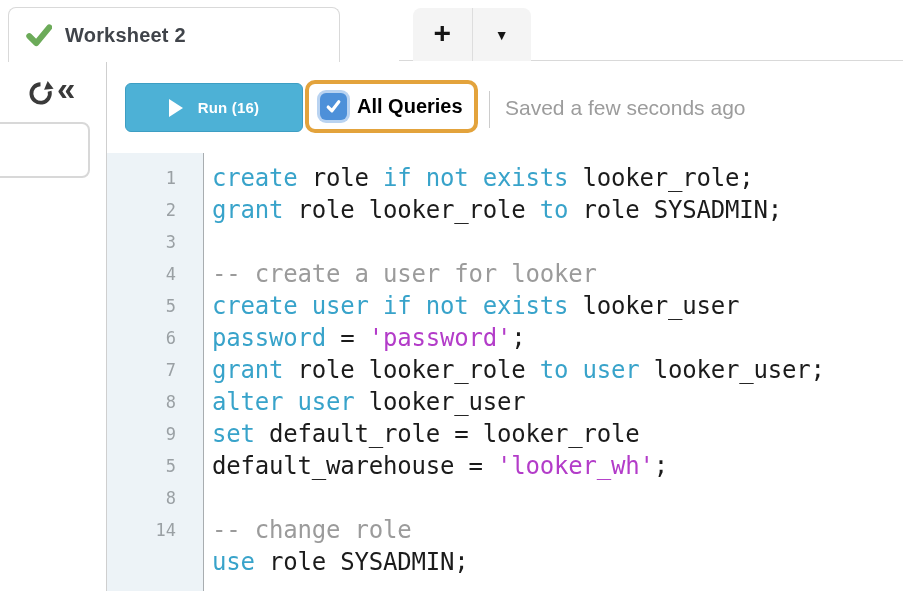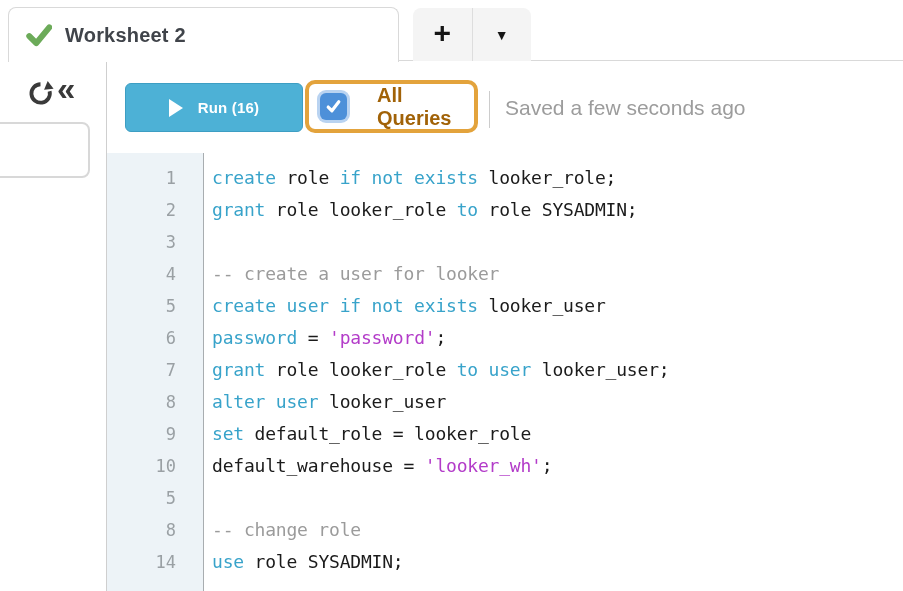--- a/index.html
+++ b/index.html
@@ -5,21 +5,21 @@
   * { margin:0; padding:0; box-sizing:border-box; }
   html,body { background:#fff; }
   #screen {
     position:relative; width:903px; height:591px; overflow:hidden;
     background:#ffffff; font-family:"Liberation Sans", sans-serif;
   }
 
   
   .tabbar-border { position:absolute; left:399px; top:60px; right:0; height:1px; background:#d9d9d9; }
   .tab {
-    position:absolute; left:8px; top:7px; width:391px; height:55px;
+    position:absolute; left:8px; top:7px; width:332px; height:55px;
     background:#fff; border:1px solid #d9d9d9; border-bottom:none;
     border-radius:8px 8px 0 0; display:flex; align-items:center;
     padding-left:17px; gap:13px; z-index:2;
   }
   .tab-label { font-size:20px; font-weight:bold; color:#40444a; letter-spacing:.2px; }
   .tab-buttons {
     position:absolute; left:413px; top:8px; width:118px; height:53px;
     background:#f4f4f4; border-radius:8px 8px 0 0; display:flex;
   }
   .tab-btn { flex:1; display:flex; align-items:center; justify-content:center; cursor:pointer; }
@@ -49,41 +49,41 @@
   .allq-box {
     position:absolute; left:305px; top:80px; width:173px; height:53px;
     border:4px solid #e3a33c; border-radius:10px; background:#fff;
     display:flex; align-items:center; padding-left:11px; gap:10px;
   }
   .checkbox {
     width:27px; height:27px; background:#4d90d9; border-radius:6px;
     box-shadow:0 0 0 3px #b9d3f1; display:flex; align-items:center; justify-content:center;
     cursor:pointer; flex:0 0 auto;
   }
-  .allq-label { font-size:20px; font-weight:600; color:#a16207;margin-left:20px; }
+  .allq-label { font-size:20px; font-weight:600; color:#000000; }
 
   .saved-divider { position:absolute; left:489px; top:91px; width:1px; height:37px; background:#ccc; }
   .saved-status { position:absolute; left:505px; top:96px; font-size:21px; color:#9c9c9c; }
 
   
   .editor {
     position:absolute; left:107px; top:153px; right:0; bottom:0;
     display:flex; overflow:hidden;
     font-family:"DejaVu Sans Mono", monospace;
   }
   .gutter {
     width:97px; background:#edf3f7; border-right:1px solid #a8adb0;
     padding-top:9px; padding-right:27px; text-align:right; flex:0 0 auto;
   }
   .ln { height:32px; line-height:32px; font-size:17px; color:#9aa0a4; }
   .code-lines {
     flex:1; padding-top:9px; padding-left:8px; white-space:pre;
     background:#fff;
   }
-  .cl { height:32px; line-height:32px; font-size:18px; letter-spacing:-0.2px; }
+  .cl { height:32px; line-height:32px; font-size:24px; letter-spacing:-0.2px; }
 </style>
 </head>
 <body>
 
 <div id="screen">
 
   <div class="tabbar-border"></div>
 
   <div class="tab">
     <span style="display:flex;">
@@ -143,21 +143,20 @@
     <div class="gutter">
         <div class="ln">1</div>
         <div class="ln">2</div>
         <div class="ln">3</div>
         <div class="ln">4</div>
         <div class="ln">5</div>
         <div class="ln">6</div>
         <div class="ln">7</div>
         <div class="ln">8</div>
         <div class="ln">9</div>
-        <div class="ln">10</div>
         <div class="ln">5</div>
         <div class="ln">8</div>
         <div class="ln">14</div>
       </div>
     <div class="code-lines"><div class="cl"><span style="color: rgb(56, 163, 202);">create</span><span style="color: rgb(27, 27, 27);"> role </span><span style="color: rgb(56, 163, 202);">if not exists</span><span style="color: rgb(27, 27, 27);"> looker_role;</span></div><div class="cl"><span style="color: rgb(56, 163, 202);">grant</span><span style="color: rgb(27, 27, 27);"> role looker_role </span><span style="color: rgb(56, 163, 202);">to</span><span style="color: rgb(27, 27, 27);"> role SYSADMIN;</span></div><div class="cl"></div><div class="cl"><span style="color: rgb(155, 155, 155);">-- create a user for looker</span></div><div class="cl"><span style="color: rgb(56, 163, 202);">create user if not exists</span><span style="color: rgb(27, 27, 27);"> looker_user</span></div><div class="cl"><span style="color: rgb(56, 163, 202);">password</span><span style="color: rgb(27, 27, 27);"> = </span><span style="color: rgb(179, 60, 201);">'password'</span><span style="color: rgb(27, 27, 27);">;</span></div><div class="cl"><span style="color: rgb(56, 163, 202);">grant</span><span style="color: rgb(27, 27, 27);"> role looker_role </span><span style="color: rgb(56, 163, 202);">to user</span><span style="color: rgb(27, 27, 27);"> looker_user;</span></div><div class="cl"><span style="color: rgb(56, 163, 202);">alter user</span><span style="color: rgb(27, 27, 27);"> looker_user</span></div><div class="cl"><span style="color: rgb(56, 163, 202);">set</span><span style="color: rgb(27, 27, 27);"> default_role = looker_role</span></div><div class="cl"><span style="color: rgb(27, 27, 27);">default_warehouse = </span><span style="color: rgb(179, 60, 201);">'looker_wh'</span><span style="color: rgb(27, 27, 27);">;</span></div><div class="cl"></div><div class="cl"><span style="color: rgb(155, 155, 155);">-- change role</span></div><div class="cl"><span style="color: rgb(56, 163, 202);">use</span><span style="color: rgb(27, 27, 27);"> role SYSADMIN;</span></div><div class="cl"></div></div>
   </div>
 
 </div>
 
 </body></html>

